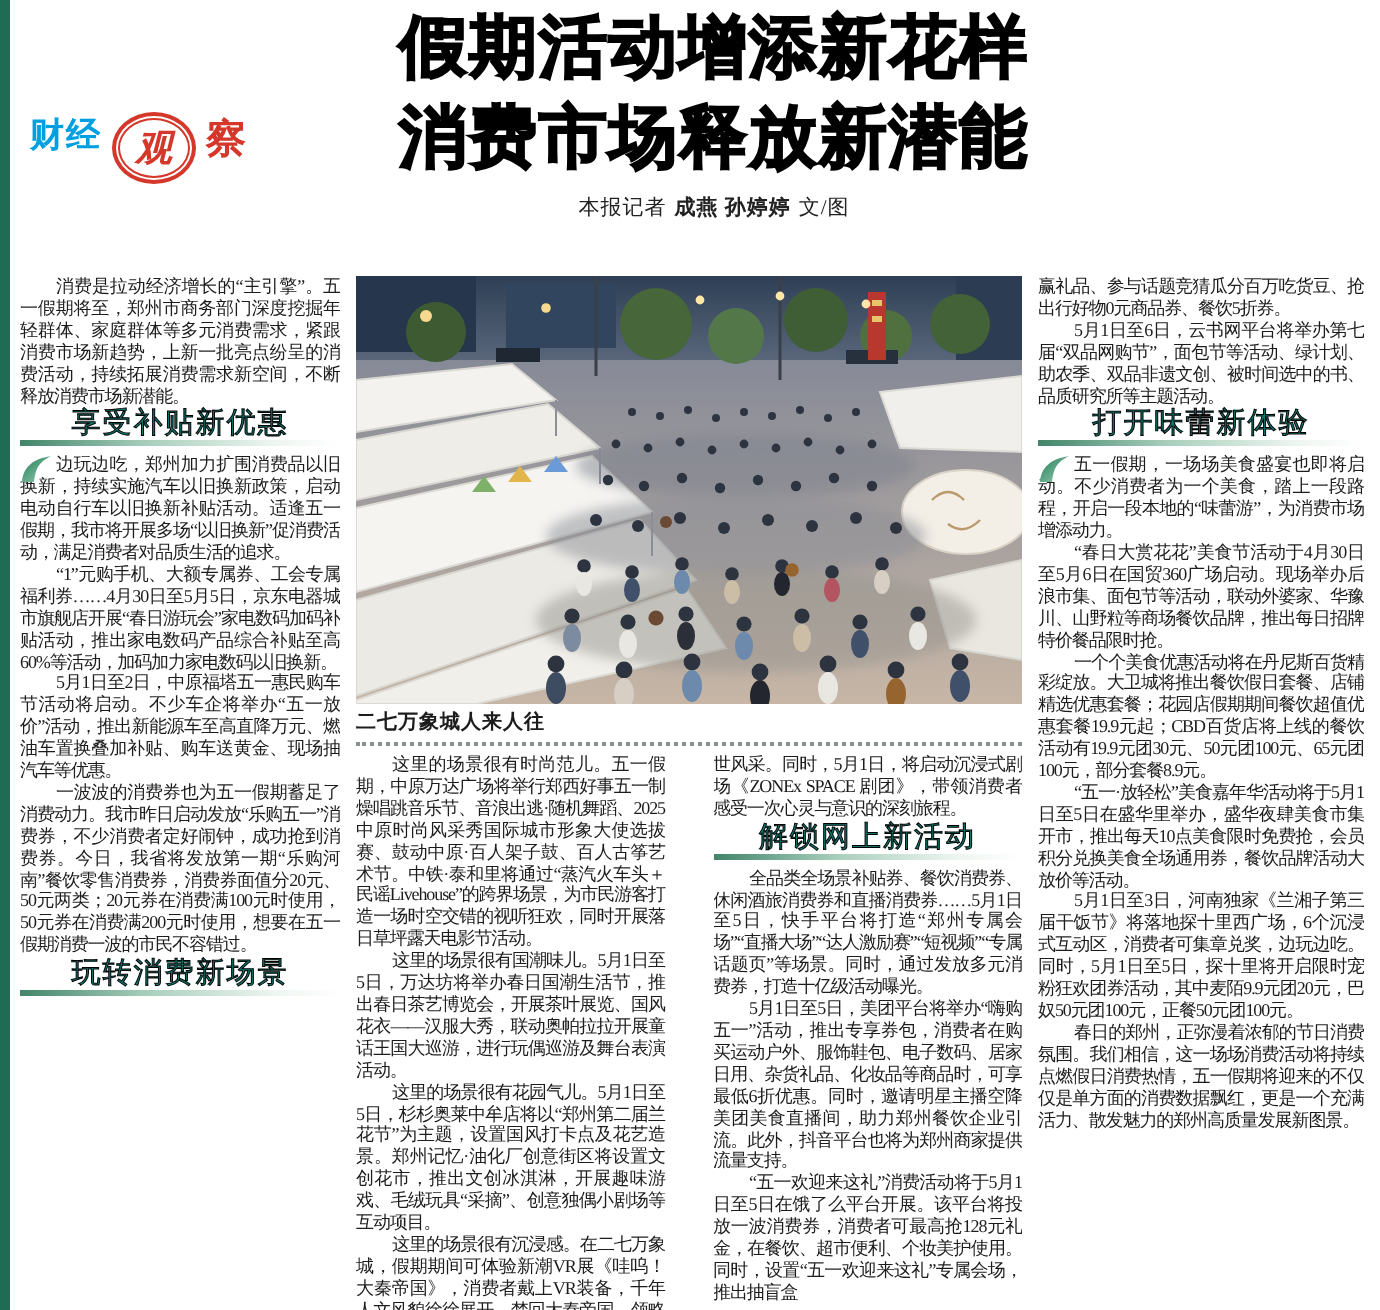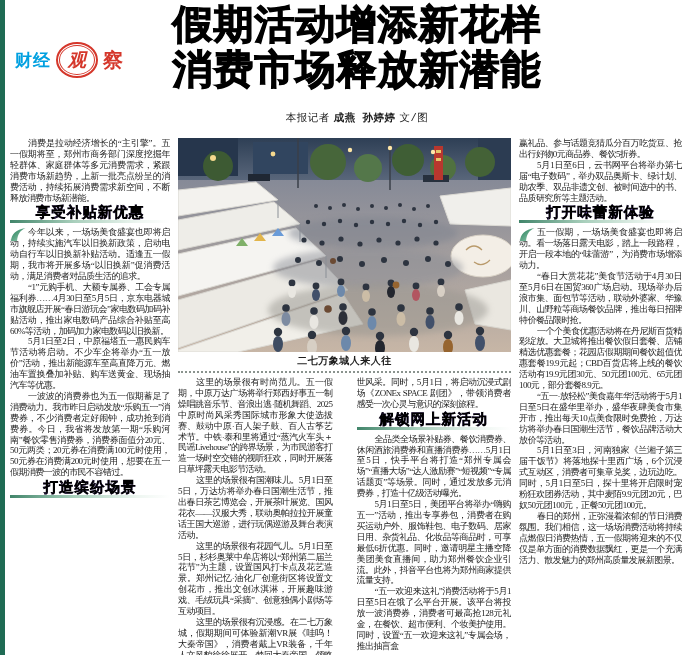--- a/index.html
+++ b/index.html
@@ -1,53 +1,53 @@
 <!DOCTYPE html>
 <html><head>
 <meta charset="utf-8">
 <style>
   html,body{margin:0;padding:0;background:#fff;}
   .page{position:relative;width:690px;height:655px;background:#fff;overflow:hidden;
         font-family:"Liberation Serif","DejaVu Serif",serif;color:#1c1c1c;}
   .edge-bar{position:absolute;left:0;top:0;width:5px;height:655px;background:#1f6b54;}
   
-  .logo{position:absolute;left:15px;top:42px;display:flex;align-items:center;gap:5px;
+  .logo{position:absolute;left:15px;top:56px;display:flex;gap:5px;
         font-family:"Liberation Sans",sans-serif;}
   .logo-blue{color:#00a0e0;font-weight:900;font-size:17px;letter-spacing:1px;}
   .seal{width:42px;height:36px;border:2px solid #d5372b;border-radius:50%;
         display:flex;align-items:center;justify-content:center;box-sizing:border-box;}
   .seal-inner{width:34px;height:28px;border:1px solid #d5372b;border-radius:50%;
         display:flex;align-items:center;justify-content:center;color:#d5372b;
         font-weight:900;font-size:18px;font-style:italic;}
   .logo-red{color:#d5372b;font-weight:900;font-size:20px;letter-spacing:2px;}
   .headline{position:absolute;left:128px;top:2px;width:458px;text-align:center;
         font-family:"Liberation Sans",sans-serif;}
-  .hl{font-size:40px;line-height:45px;font-weight:900;color:#000;letter-spacing:1px;
+  .hl{font-size:34px;line-height:45px;font-weight:900;color:#000;letter-spacing:1px;
       -webkit-text-stroke:1.1px #000;}
-  .byline{margin-top:19px;font-size:10.5px;color:#222;letter-spacing:.5px;
-      font-family:Liberation Mono, monospace;}
+  .byline{margin-top:5px;font-size:10.5px;color:#222;letter-spacing:.5px;
+      font-family:Liberation Serif, serif;}
   .byline .authors{font-weight:700;margin:0 4px;}
   
   .bodygrid{position:absolute;left:10px;top:124px;width:672px;height:531px;display:flex;gap:8px;margin-top:14px;}
   .col{font-size:9px;line-height:10.9px;letter-spacing:-0.55px;text-align:justify;overflow:hidden;}
   .col1{width:160px;flex:none;}
   .col4{width:163px;flex:none;}
   .mid{width:333px;flex:none;display:flex;flex-direction:column;}
   .photo{width:333px;height:214px;}
   .caption{font-family:"Liberation Sans",sans-serif;font-weight:700;font-size:10px;
-      text-align:center;margin-top:2px;letter-spacing:.5px;}
+      text-align:left;margin-top:2px;letter-spacing:.5px;}
   .dotline{border-top:2px dotted #8a938e;margin:3px 0 4px;}
   .mid-cols{display:flex;gap:24px;flex:1;overflow:hidden;}
   .mcol{flex:1;}
   .para{margin:0;text-indent:2em;}
   .para.cont{text-indent:0;}
   .fwrap{position:relative;}
   .flourish-icon{position:absolute;left:0;top:1px;}
   .sec{margin:4px 0;text-align:center;font-family:"Liberation Sans",sans-serif;}
-  .sec-title{font-size:14.5px;font-weight:700;letter-spacing:1px;color:#8b5cf6;-webkit-text-stroke:.5px #000;}
+  .sec-title{font-size:14.5px;font-weight:400;letter-spacing:1px;color:#0f766e;-webkit-text-stroke:.5px #000;}
   .sec-bar{height:3px;margin-top:2px;background:linear-gradient(90deg,#41856a,#a9cfbc 40%,#eef6f1 80%,#ffffff);}
 </style>
 </head>
 <body>
 
 <div class="page">
   <div class="edge-bar"></div>
 
   <div class="logo">
     <span class="logo-blue">财经</span>
@@ -73,27 +73,27 @@
       <div class="fwrap">
         <svg class="flourish-icon" width="16" height="13" viewBox="0 0 16 13">
             <defs>
               <linearGradient id="fg1" x1="0" y1="0" x2="1" y2="1">
                 <stop offset="0" stop-color="#1f7a55"></stop>
                 <stop offset="1" stop-color="#9fd3b8"></stop>
               </linearGradient>
             </defs>
             <path d="M1,13 C1.5,6 6,1.5 15.5,0 C10,3 8,5 7,13 Z" fill="url(#fg1)"></path>
           </svg>
-        <p class="para">今年以来，一场场美食盛宴也即将启动，持续实施汽车以旧换新政策，启动电动自行车以旧换新补贴活动。适逢五一假期，我市将开展多场“以旧换新”促消费活动，满足消费者对品质生活的追求。</p>
+        <p class="para">边玩边吃，郑州加力扩围消费品以旧换新，持续实施汽车以旧换新政策，启动电动自行车以旧换新补贴活动。适逢五一假期，我市将开展多场“以旧换新”促消费活动，满足消费者对品质生活的追求。</p>
       </div>
       <p class="para">“1”元购手机、大额专属券、工会专属福利券……4月30日至5月5日，京东电器城市旗舰店开展“春日游玩会”家电数码加码补贴活动，推出家电数码产品综合补贴至高60%等活动，加码加力家电数码以旧换新。</p>
       <p class="para">5月1日至2日，中原福塔五一惠民购车节活动将启动。不少车企将举办“五一放价”活动，推出新能源车至高直降万元、燃油车置换叠加补贴、购车送黄金、现场抽汽车等优惠。</p>
       <p class="para">一波波的消费券也为五一假期蓄足了消费动力。我市昨日启动发放“乐购五一”消费券，不少消费者定好闹钟，成功抢到消费券。今日，我省将发放第一期“乐购河南”餐饮零售消费券，消费券面值分20元、50元两类；20元券在消费满100元时使用，50元券在消费满200元时使用，想要在五一假期消费一波的市民不容错过。</p>
       <div class="sec">
-        <div class="sec-title">打造缤纷场景</div>
+        <div class="sec-title">玩转消费新场景</div>
         <div class="sec-bar"></div>
       </div>
     </div>
 
     <div class="mid">
       <svg class="photo" viewBox="0 0 333 214" preserveAspectRatio="none">
         <defs>
           <linearGradient id="sky" x1="0" y1="0" x2="0" y2="1">
               <stop offset="0" stop-color="#2e3f55"></stop>
               <stop offset="1" stop-color="#5d6a7e"></stop>
@@ -255,38 +255,38 @@
           </div>
           <p class="para">全品类全场景补贴券、餐饮消费券、休闲酒旅消费券和直播消费券……5月1日至5日，快手平台将打造“郑州专属会场”“直播大场”“达人激励赛”“短视频”“专属话题页”等场景。同时，通过发放多元消费券，打造十亿级活动曝光。</p>
           <p class="para">5月1日至5日，美团平台将举办“嗨购五一”活动，推出专享券包，消费者在购买运动户外、服饰鞋包、电子数码、居家日用、杂货礼品、化妆品等商品时，可享最低6折优惠。同时，邀请明星主播空降美团美食直播间，助力郑州餐饮企业引流。此外，抖音平台也将为郑州商家提供流量支持。</p>
           <p class="para">“五一欢迎来这礼”消费活动将于5月1日至5日在饿了么平台开展。该平台将投放一波消费券，消费者可最高抢128元礼金，在餐饮、超市便利、个妆美护使用。同时，设置“五一欢迎来这礼”专属会场，推出抽盲盒</p>
         </div>
       </div>
     </div>
 
     <div class="col col4">
       <p class="para cont">赢礼品、参与话题竞猜瓜分百万吃货豆、抢出行好物0元商品券、餐饮5折券。</p>
-      <p class="para">5月1日至6日，云书网平台将举办第七届“电子数码”，举办双品奥斯卡、绿计划、助农季、双品非遗文创、被时间选中的书、品质研究所等主题活动。</p>
+      <p class="para">5月1日至6日，云书网平台将举办第七届“双品网购节”，面包节等活动、绿计划、助农季、双品非遗文创、被时间选中的书、品质研究所等主题活动。</p>
       <div class="sec">
         <div class="sec-title">打开味蕾新体验</div>
         <div class="sec-bar"></div>
       </div>
       <div class="fwrap">
         <svg class="flourish-icon" width="16" height="13" viewBox="0 0 16 13">
             <defs>
               <linearGradient id="fg4" x1="0" y1="0" x2="1" y2="1">
                 <stop offset="0" stop-color="#1f7a55"></stop>
                 <stop offset="1" stop-color="#9fd3b8"></stop>
               </linearGradient>
             </defs>
             <path d="M1,13 C1.5,6 6,1.5 15.5,0 C10,3 8,5 7,13 Z" fill="url(#fg4)"></path>
           </svg>
-        <p class="para">五一假期，一场场美食盛宴也即将启动。看一场落日露天电影，踏上一段路程，开启一段本地的“味蕾游”，为消费市场增添动力。</p>
+        <p class="para">五一假期，一场场美食盛宴也即将启动。不少消费者为一个美食，踏上一段路程，开启一段本地的“味蕾游”，为消费市场增添动力。</p>
       </div>
       <p class="para">“春日大赏花花”美食节活动于4月30日至5月6日在国贸360广场启动。现场举办后浪市集、面包节等活动，联动外婆家、华豫川、山野粒等商场餐饮品牌，推出每日招牌特价餐品限时抢。</p>
       <p class="para">一个个美食优惠活动将在丹尼斯百货精彩绽放。大卫城将推出餐饮假日套餐、店铺精选优惠套餐；花园店假期期间餐饮超值优惠套餐19.9元起；CBD百货店将上线的餐饮活动有19.9元团30元、50元团100元、65元团100元，部分套餐8.9元。</p>
-      <p class="para">“五一·放轻松”美食嘉年华活动将于5月1日至5日在盛华里举办，盛华夜肆美食市集开市，推出每天10点美食限时免费抢，万达坊将举办春日国潮生活节，餐饮品牌活动大放价等活动。</p>
+      <p class="para">“五一·放轻松”美食嘉年华活动将于5月1日至5日在盛华里举办，盛华夜肆美食市集开市，推出每天10点美食限时免费抢，会员积分兑换美食全场通用券，餐饮品牌活动大放价等活动。</p>
       <p class="para">5月1日至3日，河南独家《兰湘子第三届干饭节》将落地探十里西广场，6个沉浸式互动区，消费者可集章兑奖，边玩边吃。同时，5月1日至5日，探十里将开启限时宠粉狂欢团券活动，其中麦陌9.9元团20元，巴奴50元团100元，正餐50元团100元。</p>
       <p class="para">春日的郑州，正弥漫着浓郁的节日消费氛围。我们相信，这一场场消费活动将持续点燃假日消费热情，五一假期将迎来的不仅仅是单方面的消费数据飘红，更是一个充满活力、散发魅力的郑州高质量发展新图景。</p>
     </div>
 
   </div>
 </div>
 
 </body></html>

